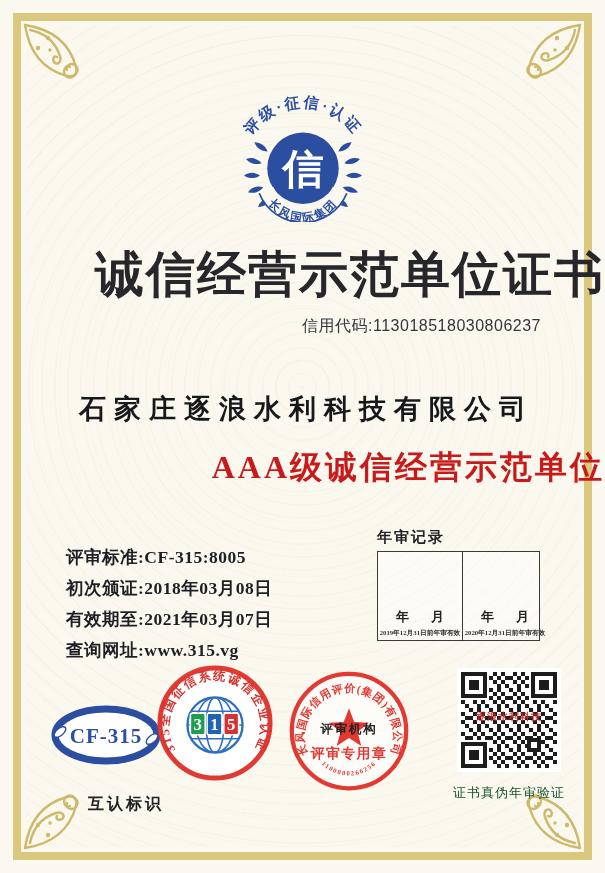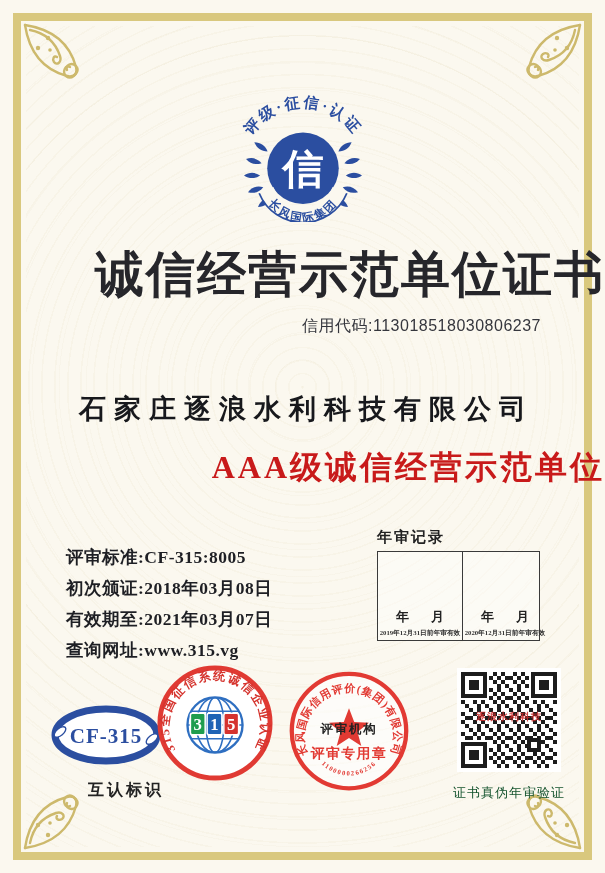--- a/index.html
+++ b/index.html
@@ -58,21 +58,21 @@
   .annual-table { display:flex; border:1.2px solid #3a3a3a; height:88px; background:rgba(255,255,255,0.4); }
   .annual-cell {
     flex:1; display:flex; flex-direction:column; justify-content:flex-end;
     border-right:1.2px solid #3a3a3a;
   }
   .annual-cell:last-child { border-right:none; }
   .ym-row { display:flex; justify-content:center; gap:22px; font-size:13px; font-weight:bold; color:#222; }
   .annual-note { font-size:7px; font-weight:bold; color:#333; text-align:center; white-space:nowrap; padding:2px 0 2px 0; letter-spacing:0; transform:scale(0.96); }
 
   .badge-cf315 { position:absolute; left:46px; top:704px; width:118px; text-align:right; }
-  .cf315-caption { margin-top:10px; font-size:16px; font-weight:bold; color:#222; letter-spacing:3px; }
+  .cf315-caption { margin-top:24px; font-size:16px; font-weight:bold; color:#222; letter-spacing:3px; }
   .badge-globe { position:absolute; left:156px; top:664px; }
   .badge-seal { position:absolute; left:287px; top:668px; }
   .qr-block { position:absolute; left:430px; top:668px; width:112px; text-align:center;margin-left:23px; }
   .qr-caption { margin-top:8px; font-size:13px; font-weight:normal; color:#14532d; letter-spacing:1px; white-space:nowrap; }
 
   svg text { font-family:"Liberation Serif","DejaVu Serif",serif; }
 </style>
 </head>
 <body>
 

